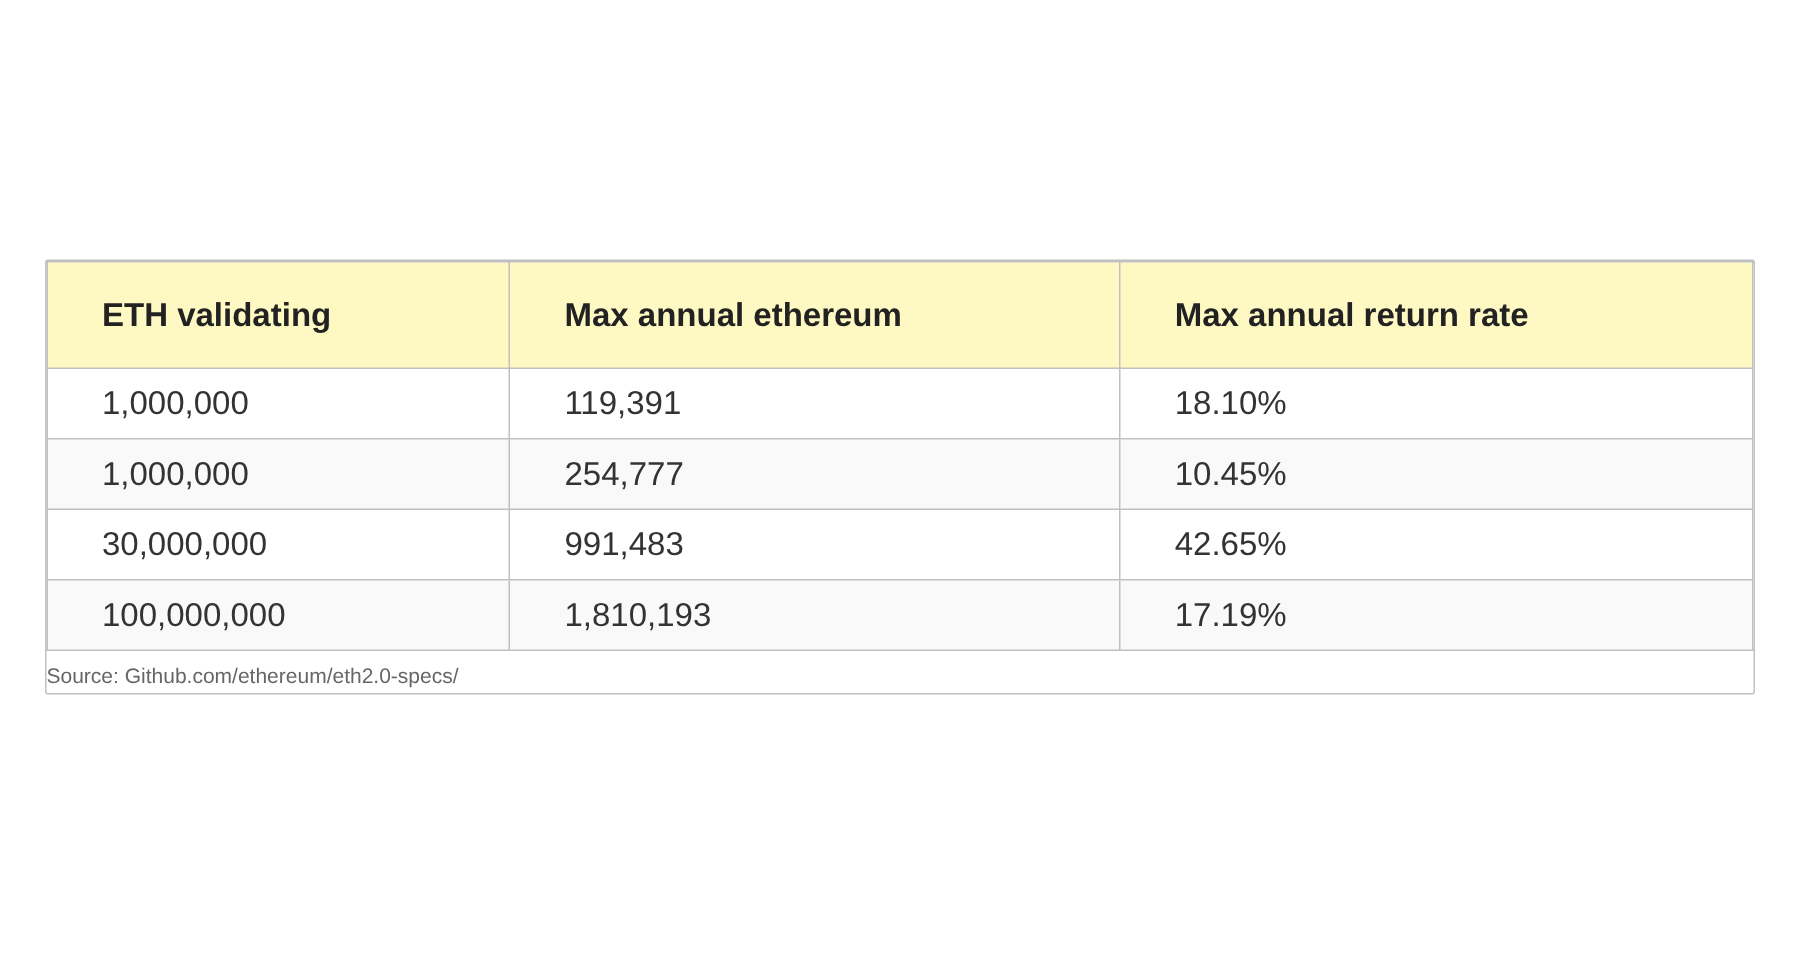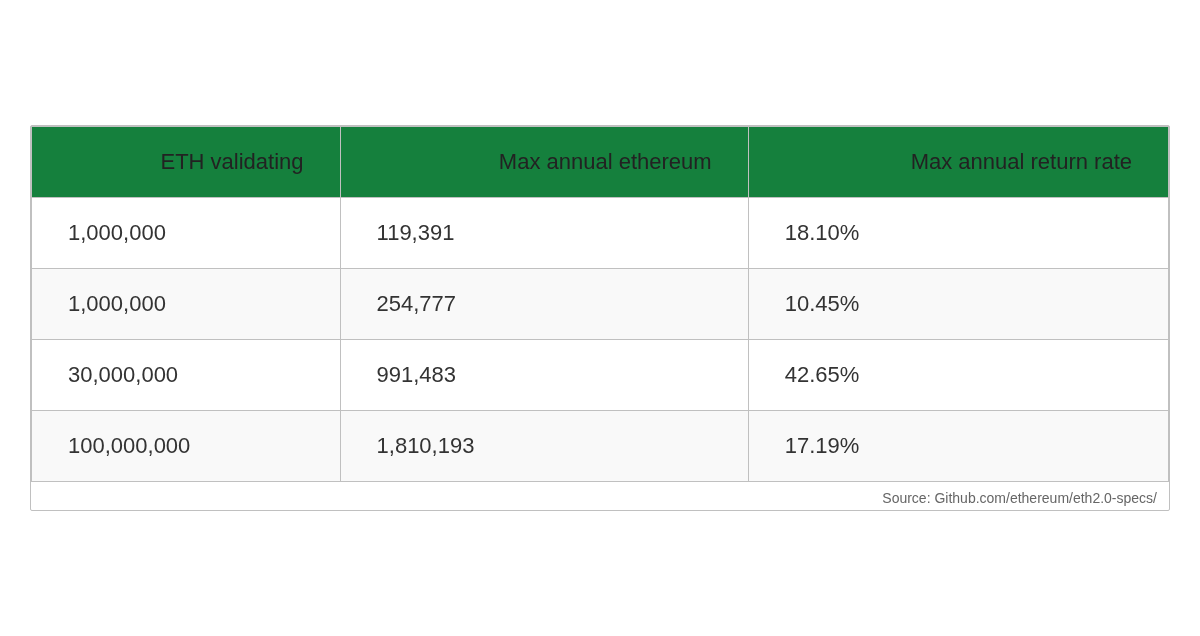--- a/index.html
+++ b/index.html
@@ -24,44 +24,43 @@
       border-radius: 2px;
       position: relative;
     }
 
     table {
       width: 100%;
       border-collapse: collapse;
     }
 
     thead tr th {
-      background-color: #15803d;
-      font-weight: normal;
+      background-color: #fef9c3;
+      font-weight: bold;
       font-size: 22px;
       color: #222222;
       padding: 22px 36px;
       border: 1.5px solid #c0c0c0;
-      text-align: right;
+      text-align: left;
     }
 
     tbody tr td {
       font-size: 22px;
       color: #333333;
-      padding: 22px 36px;
+      padding: 10px 36px;
       border: 1.5px solid #c0c0c0;
       text-align: left;
       background-color: #ffffff;
     }
 
     tbody tr:nth-child(even) td {
       background-color: #f9f9f9;
     }
 
     .source-text {
-      text-align: right;
       font-size: 14px;
       color: #666666;
       padding: 8px 12px 4px 0;
     }
   </style>
 </head>
 <body>
 
 <div class="table-container">
   <table>

